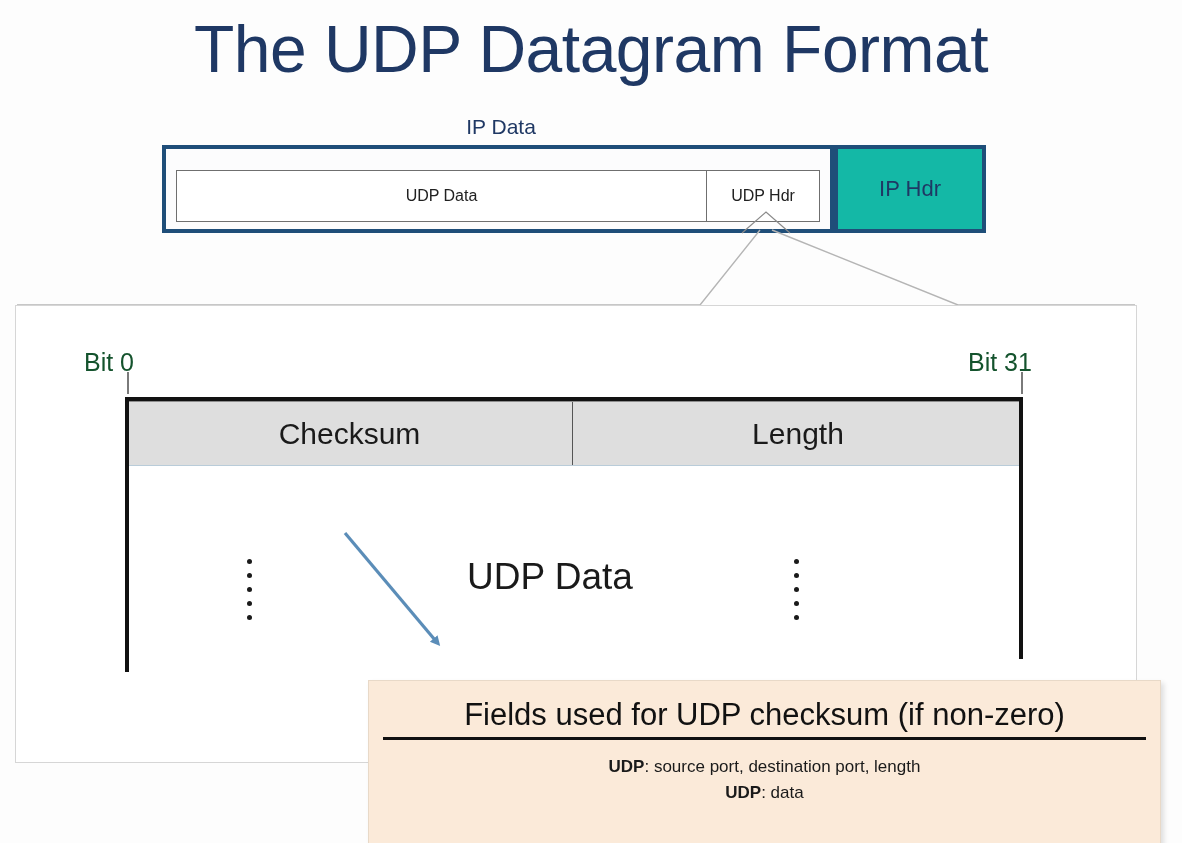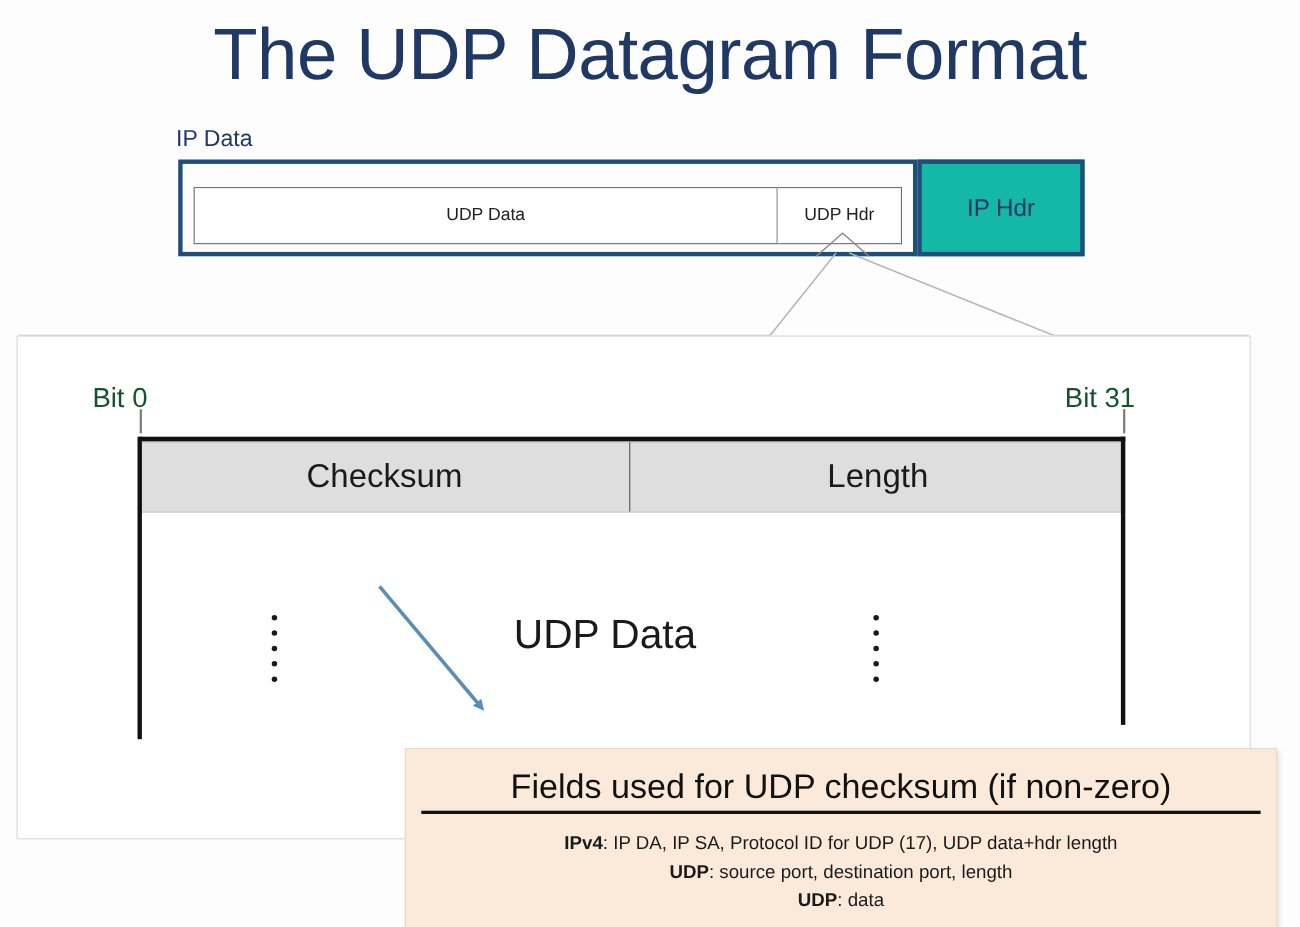--- a/index.html
+++ b/index.html
@@ -40,20 +40,21 @@
     top: 110px;
     width: 682px;
     height: 36px;
   }
   #ipdata-span svg { display: block; }
   #ipdata-label {
     position: absolute;
     left: 160px;
     top: 112px;
     width: 682px;
+    text-align: center;
     font-size: 21px;
     line-height: 30px;
     color: #1f3864;
     background: #fdfdfd;
     white-space: nowrap;
   }
 
   
   #packet-bar {
     position: absolute;
@@ -368,22 +369,19 @@
       <path d="M0,0 L10,5 L0,10 z" fill="#5b8db8"></path>
     </marker>
   </defs>
   <line x1="15" y1="13" x2="105" y2="120" stroke="#5b8db8" stroke-width="3.2" marker-end="url(#arrBlue)"></line>
 </svg>
 
 <div id="checksum-callout">
   <div id="callout-heading">Fields used for UDP checksum (if non-zero)</div>
   <div id="callout-body">
     <div class="callout-line">
-      <b>IPv4</b><span>: IP DA, IP SA, Protocol ID for UDP (17), UDP data+hdr length</span>
-    </div>
-    <div class="callout-line">
       <b>UDP</b><span>: source port, destination port, length</span>
     </div>
     <div class="callout-line">
       <b>UDP</b><span>: data</span>
     </div>
   </div>
 </div>
 
 </body></html>

